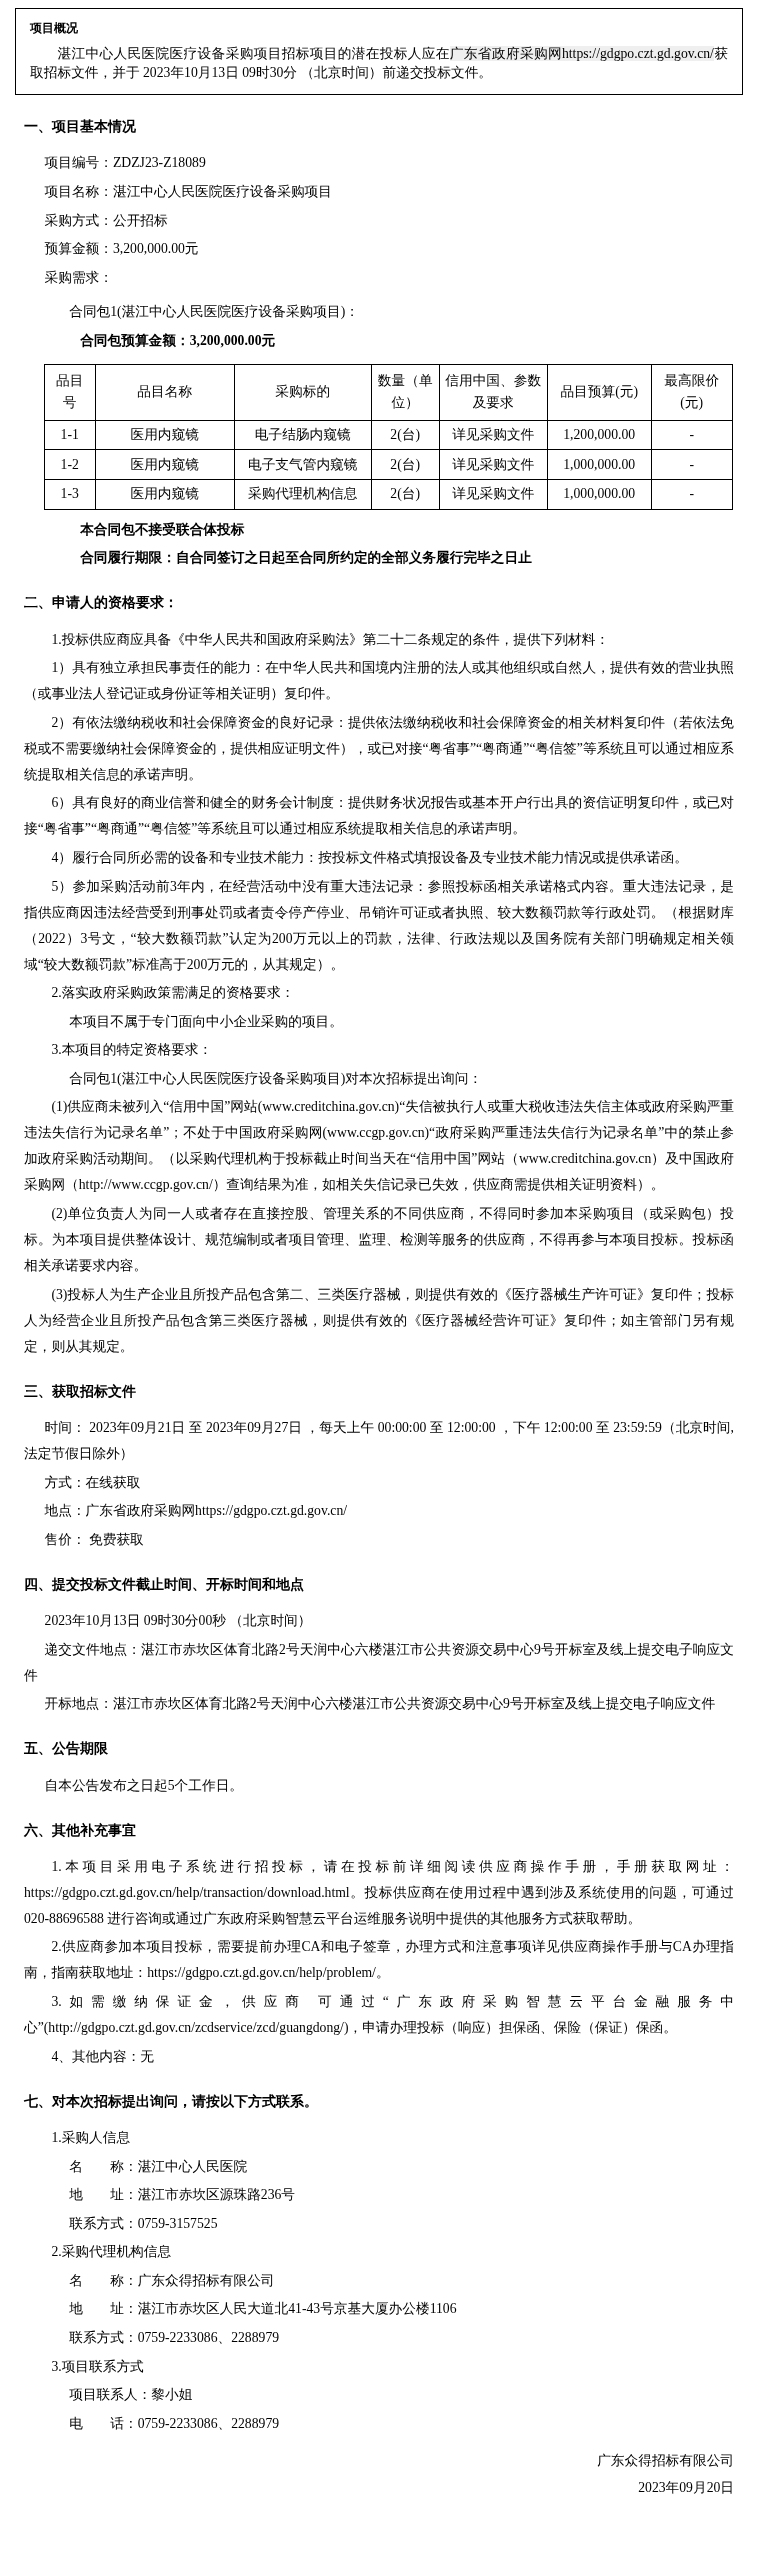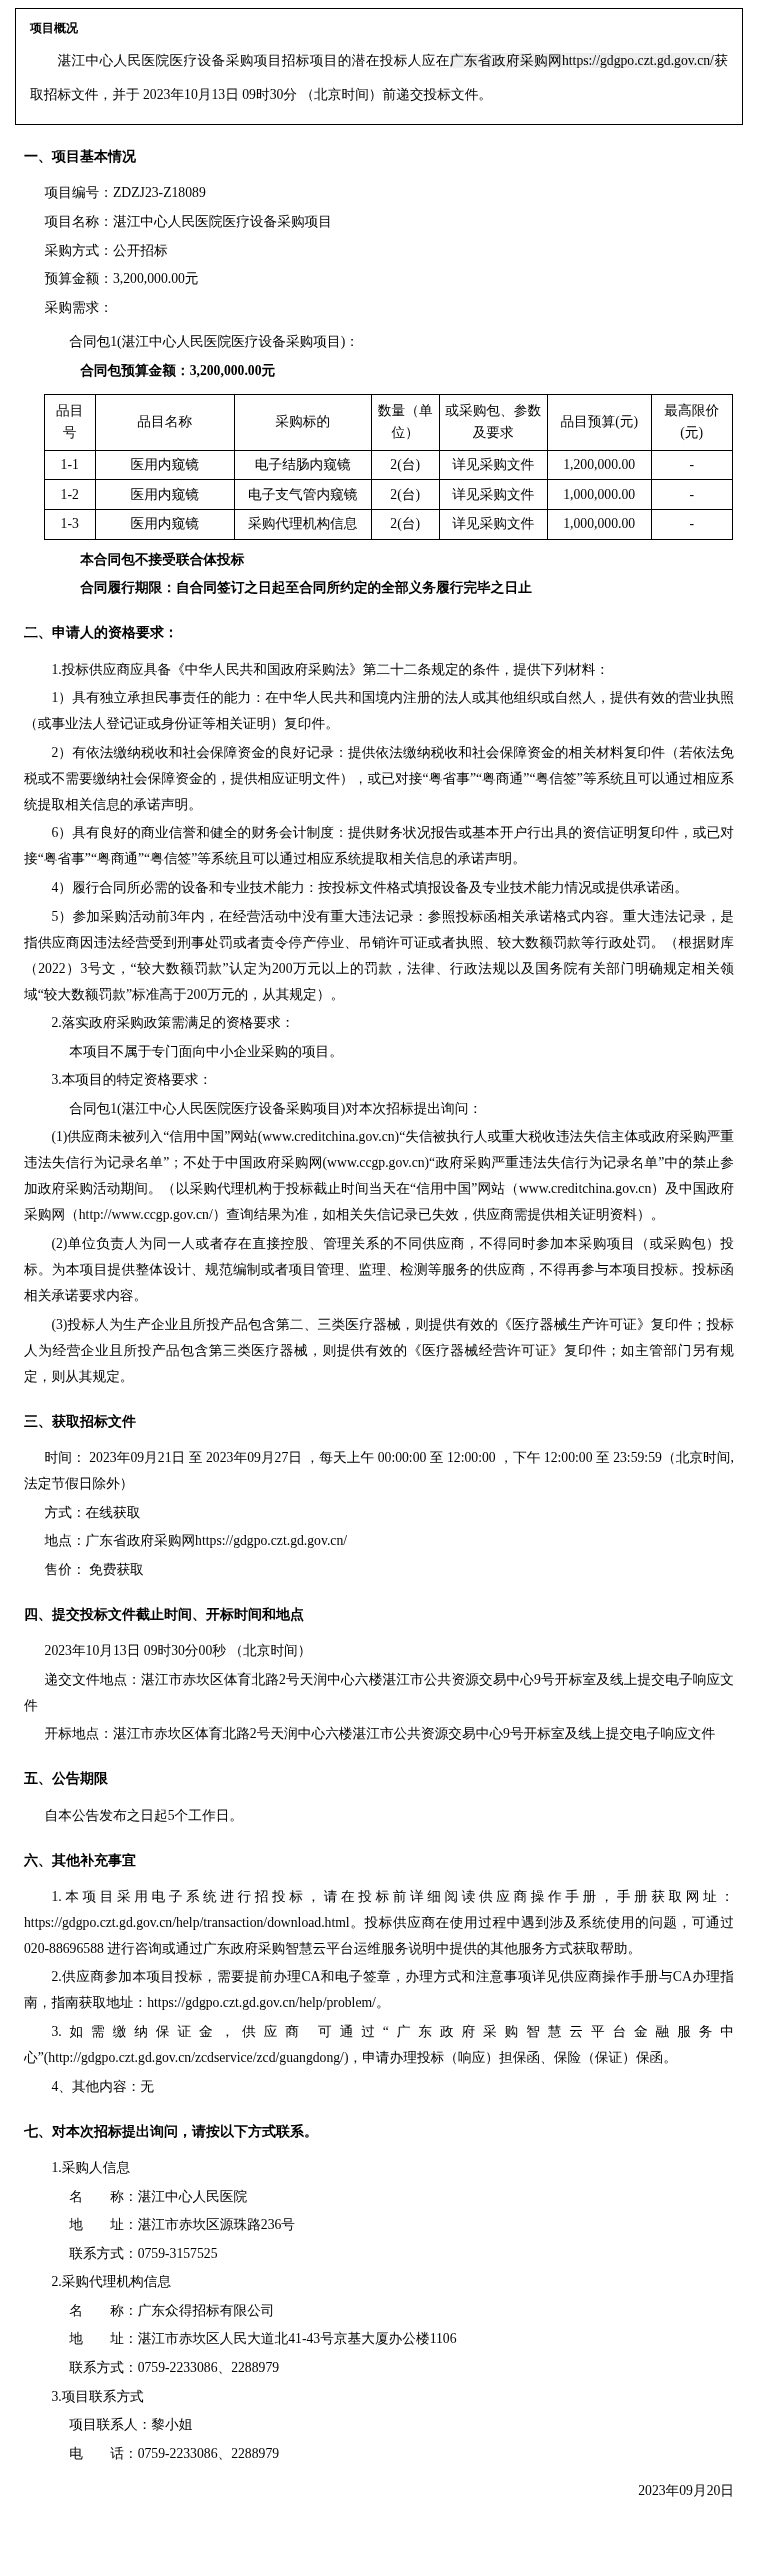--- a/index.html
+++ b/index.html
@@ -15,21 +15,21 @@
     padding:7.7px 25px 0 24px;
   }
   p{margin:0 0 2.6px 0;line-height:26px;text-align:justify;}
   h2{font-size:14px;font-weight:bold;line-height:26px;margin:19px 0 10.3px 0;}
   .box{
     border:1.7px solid #000000;
     margin:0 -8.6px 15.4px -8.6px;
     padding:6.8px 13.7px 12px 13.7px;
   }
   .box-title{font-weight:bold;font-size:12px;line-height:27px;}
-  .box-para{text-indent:2em;line-height:34px;margin:1.7px 0 0 0;}
+  .box-para{text-indent:2em;line-height:19px;margin:1.7px 0 0 0;}
   .hl{background:#efefef;}
   .ind15{text-indent:1.5em;}
   .ind2{text-indent:2em;}
   .ind35{text-indent:3.3em;}
   .ind4{text-indent:4.1em;font-weight:bold;}
   table.items{
     border-collapse:collapse;
     margin:10.3px 0 6.8px 19.7px;
     width:689px;
     table-layout:fixed;
@@ -78,21 +78,21 @@
         <col style="width:108px">
         <col style="width:104px">
         <col style="width:81px">
     </colgroup>
     <thead>
       <tr>
         <th>品目号</th>
         <th>品目名称</th>
         <th>采购标的</th>
         <th>数量（单位）</th>
-        <th>或采购包、参数及要求</th>
+        <th>信用中国、参数及要求</th>
         <th>品目预算(元)</th>
         <th>最高限价(元)</th>
       </tr>
     </thead>
     <tbody>
       <tr>
         <td>1-1</td>
         <td>医用内窥镜</td>
         <td>电子结肠内窥镜</td>
         <td>2(台)</td>
@@ -166,17 +166,18 @@
   <p class="ind35">联系方式：0759-3157525</p>
   <p class="ind2">2.采购代理机构信息</p>
   <p class="ind35">名　　称：广东众得招标有限公司</p>
   <p class="ind35">地　　址：湛江市赤坎区人民大道北41-43号京基大厦办公楼1106</p>
   <p class="ind35">联系方式：0759-2233086、2288979</p>
   <p class="ind2">3.项目联系方式</p>
   <p class="ind35">项目联系人：黎小姐</p>
   <p class="ind35">电　　话：0759-2233086、2288979</p>
 
   <div class="footer">
+    <p>广东众得招标有限公司</p>
     <p>2023年09月20日</p>
   </div>
 
 </div>
 
 
 </body></html>

